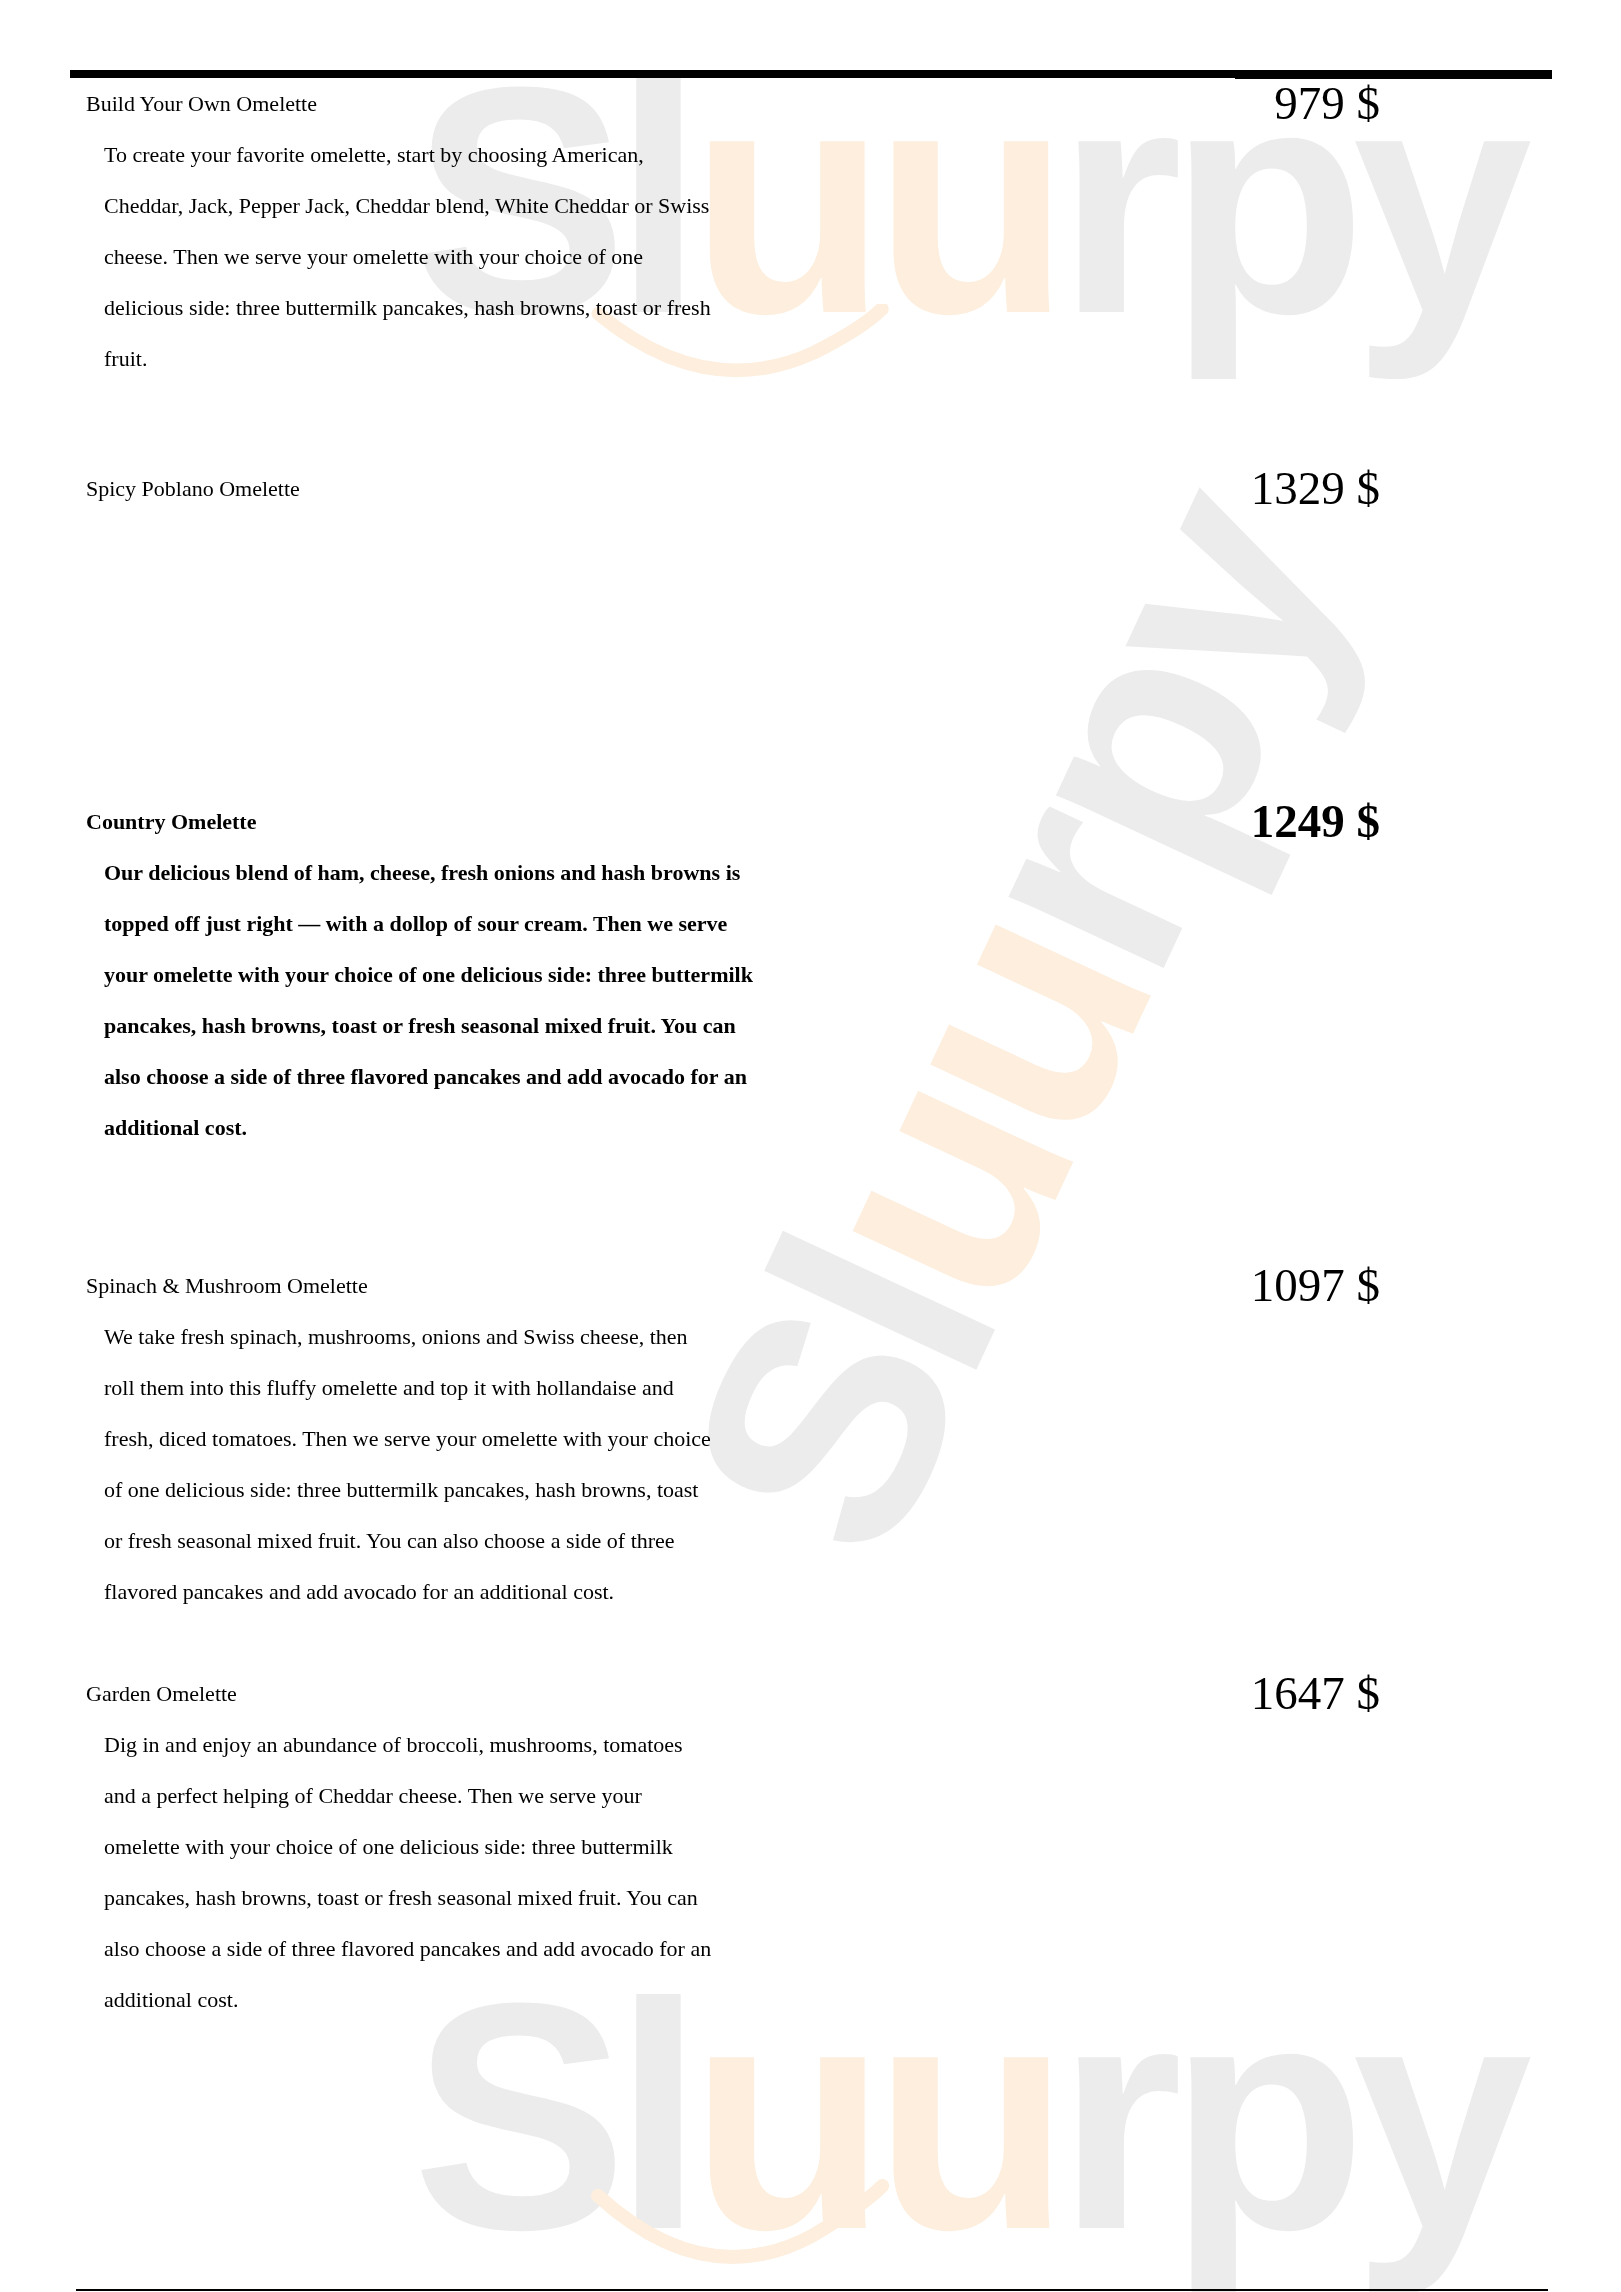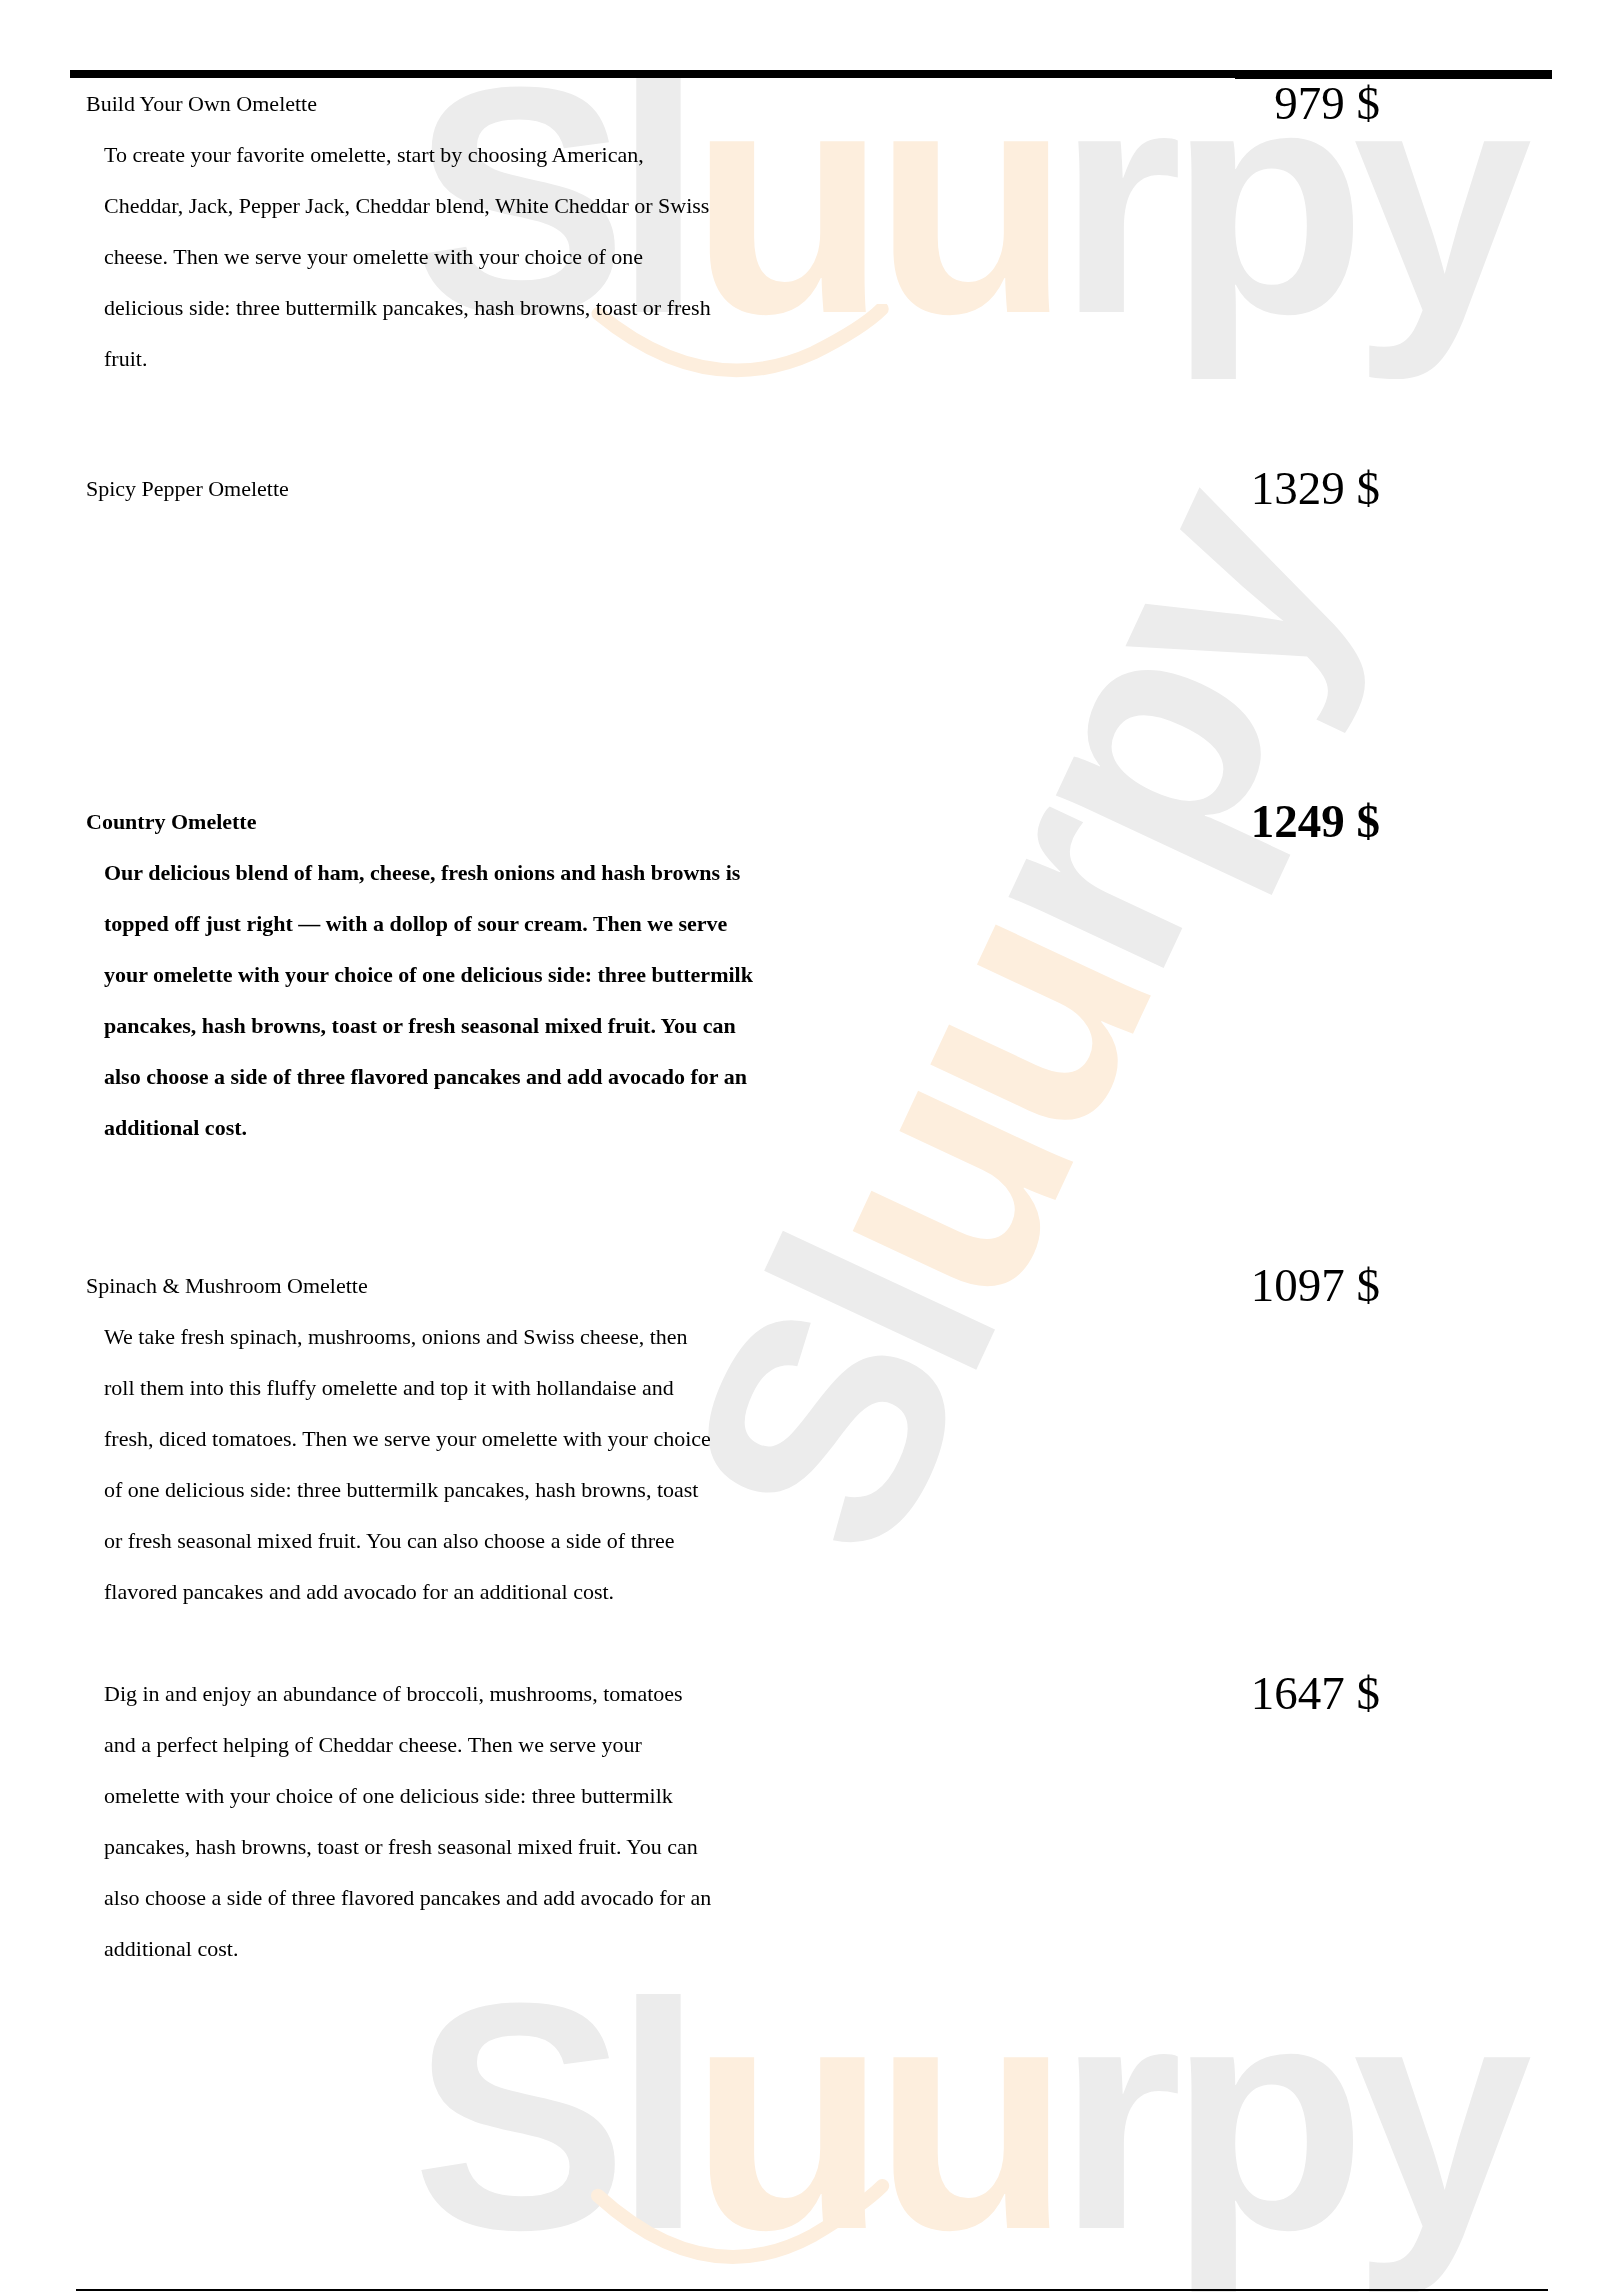--- a/index.html
+++ b/index.html
@@ -60,21 +60,21 @@
   <div class="name">Build Your Own Omelette</div>
   <div class="price">979 $</div>
   <div class="desc">To create your favorite omelette, start by choosing American,
 Cheddar, Jack, Pepper Jack, Cheddar blend, White Cheddar or Swiss
 cheese. Then we serve your omelette with your choice of one
 delicious side: three buttermilk pancakes, hash browns, toast or fresh
 fruit.</div>
 </div>
 
 <div class="item" style="top:463px;">
-  <div class="name">Spicy Pepper Omelette</div>
+  <div class="name">Spicy Poblano Omelette</div>
   <div class="price">1329 $</div>
 </div>
 
 <div class="item" style="top:796px;font-weight:bold;">
   <div class="name">Country Omelette</div>
   <div class="price">1249 $</div>
   <div class="desc">Our delicious blend of ham, cheese, fresh onions and hash browns is
 topped off just right — with a dollop of sour cream. Then we serve
 your omelette with your choice of one delicious side: three buttermilk
 pancakes, hash browns, toast or fresh seasonal mixed fruit. You can
@@ -87,20 +87,21 @@
   <div class="price">1097 $</div>
   <div class="desc">We take fresh spinach, mushrooms, onions and Swiss cheese, then
 roll them into this fluffy omelette and top it with hollandaise and
 fresh, diced tomatoes. Then we serve your omelette with your choice
 of one delicious side: three buttermilk pancakes, hash browns, toast
 or fresh seasonal mixed fruit. You can also choose a side of three
 flavored pancakes and add avocado for an additional cost.</div>
 </div>
 
 <div class="item" style="top:1668px;">
+  <div class="name">Garden Omelette</div>
   <div class="price">1647 $</div>
   <div class="desc">Dig in and enjoy an abundance of broccoli, mushrooms, tomatoes
 and a perfect helping of Cheddar cheese. Then we serve your
 omelette with your choice of one delicious side: three buttermilk
 pancakes, hash browns, toast or fresh seasonal mixed fruit. You can
 also choose a side of three flavored pancakes and add avocado for an
 additional cost.</div>
 </div>
 
 

